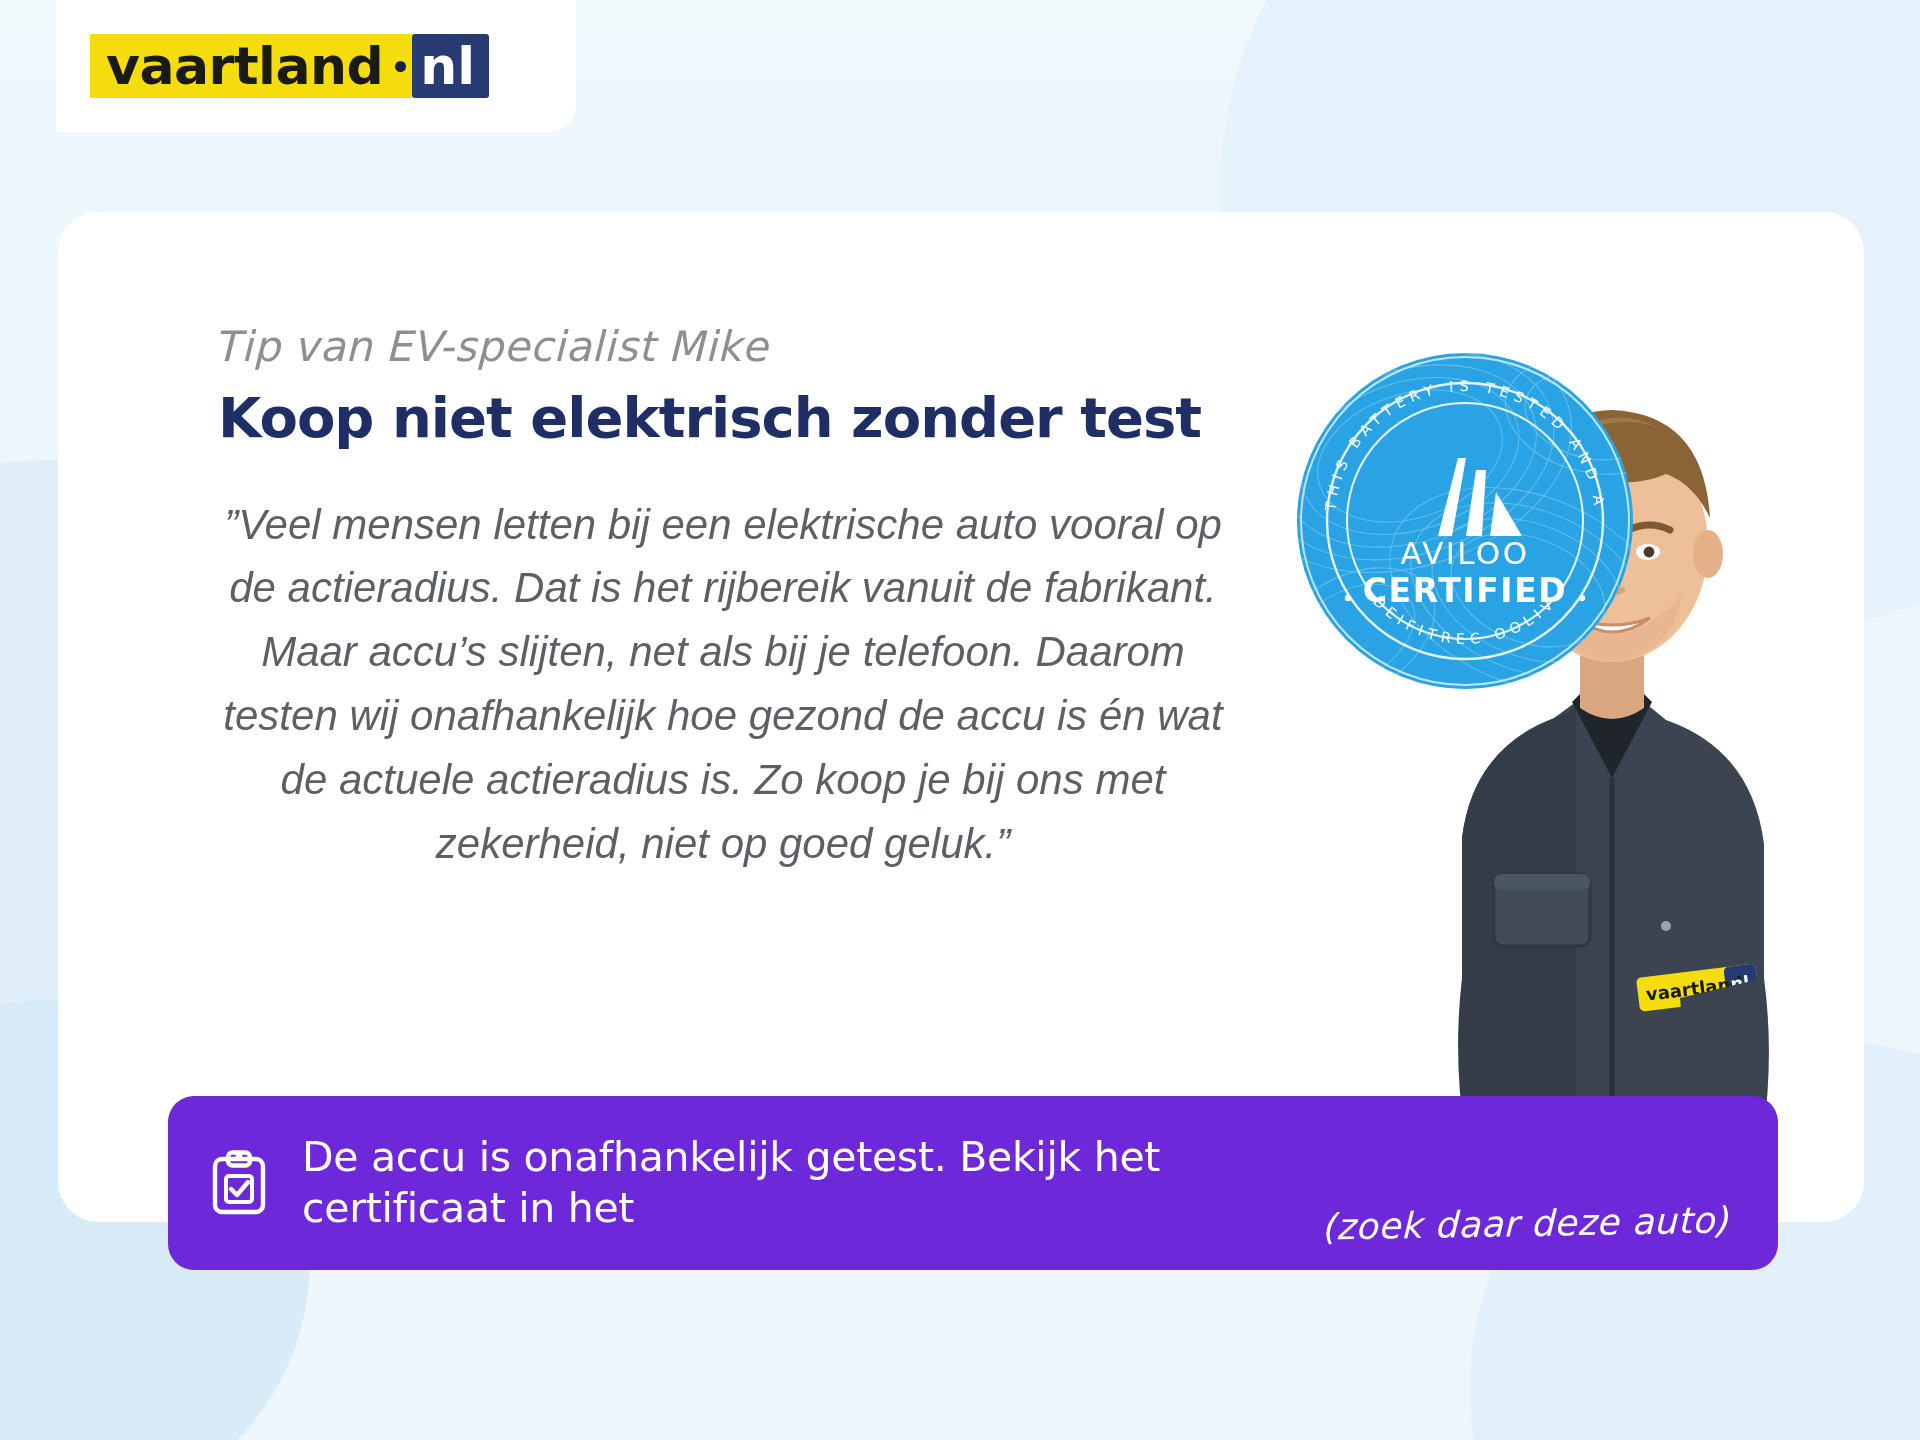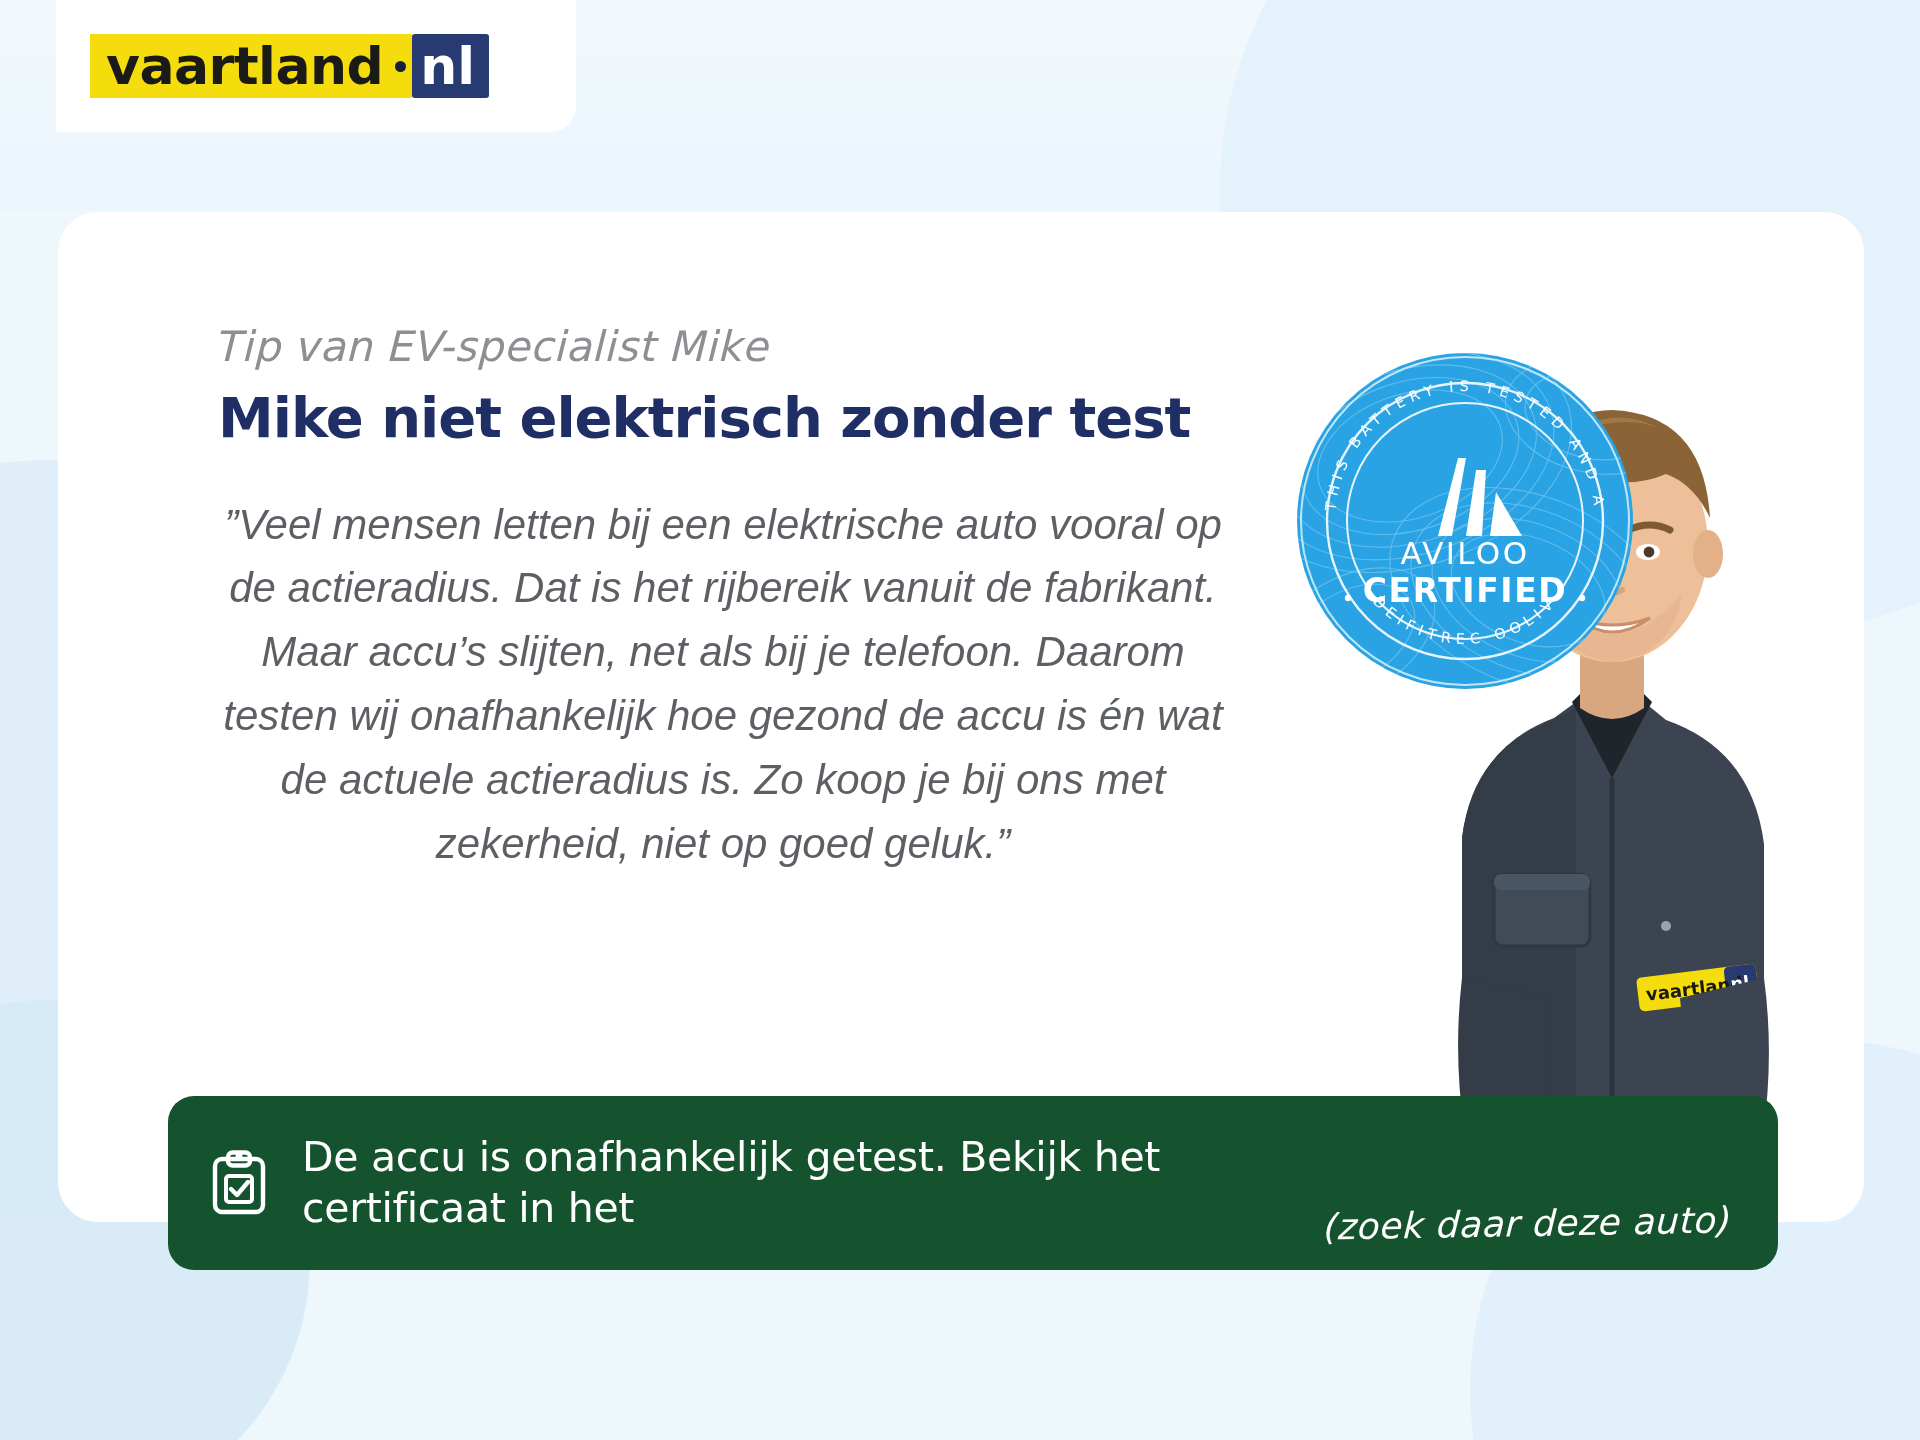--- a/index.html
+++ b/index.html
@@ -165,21 +165,21 @@
   }
   .tech svg { display:block; width:100%; height:100%; }
 
   
   .banner {
     position: absolute;
     left: 168px;
     top: 1096px;
     width: 1610px;
     min-height: 174px;
-    background: #14532d;
+    background: #6d28d9;
     border-radius: 26px;
     z-index: 8;
     display: flex;
     align-items: center;
     padding: 0 46px 0 42px;
     gap: 34px;
   }
   .clipboard-icon { flex: 0 0 auto; width: 58px; height: 66px; }
   .clipboard-icon svg { display: block; width: 100%; height: 100%; }
 
@@ -236,21 +236,21 @@
     <span class="logo-dot">
         <i></i>
       </span>
     <span class="logo-tld">nl</span>
   </div>
 </div>
 
 <div class="card">
   <div class="card-inner">
     <div class="eyebrow">Tip van EV-specialist Mike</div>
-    <h1 class="headline">Mike niet elektrisch zonder test</h1>
+    <h1 class="headline">Koop niet elektrisch zonder test</h1>
     <p class="quote">”Veel mensen letten bij een elektrische auto vooral op de actieradius. Dat is het rijbereik vanuit de fabrikant. Maar accu’s slijten, net als bij je telefoon. Daarom testen wij onafhankelijk hoe gezond de accu is én wat de actuele actieradius is. Zo koop je bij ons met zekerheid, niet op goed geluk.”</p>
   </div>
 </div>
 
 <div class="badge">
   <svg viewBox="0 0 350 350" xmlns="http://www.w3.org/2000/svg" aria-hidden="true">
     <defs>
       <path id="ringTop" d="M 175,175 m -130,0 a 130,130 0 1 1 260,0" fill="none"></path>
       <path id="ringOuterTop" d="M 45,175 a 130,130 0 0 1 260,0" fill="none"></path>
       <path id="ringBottom" d="M 52,175 a 123,123 0 0 0 246,0" fill="none"></path>

